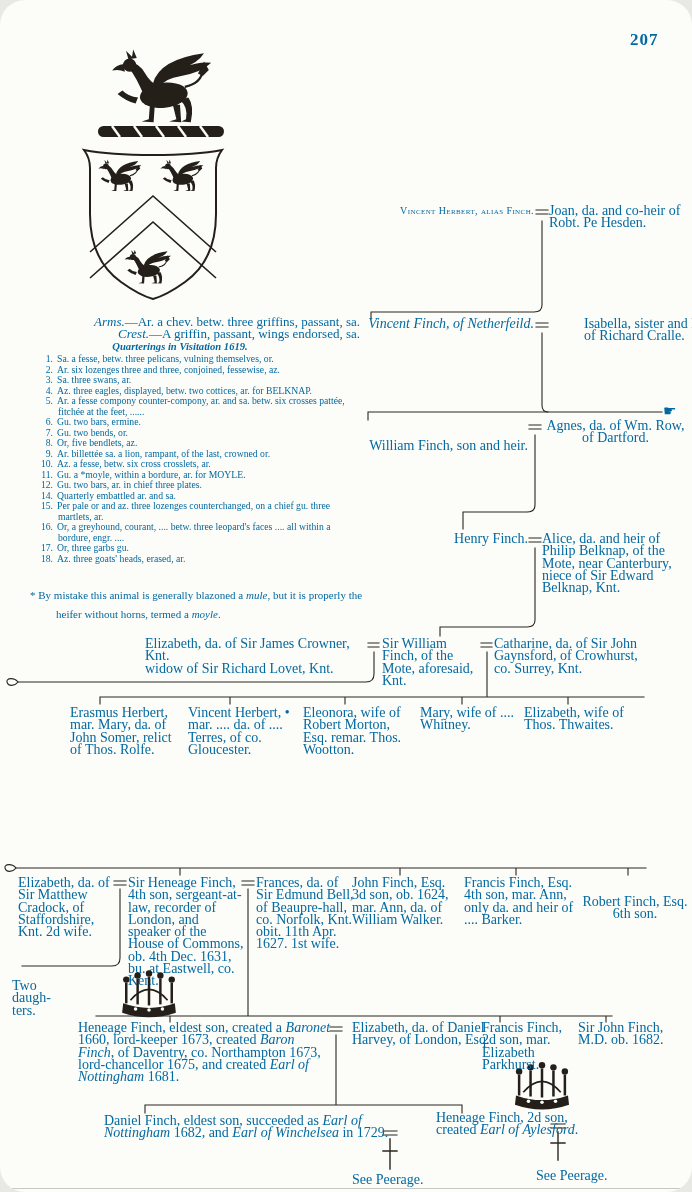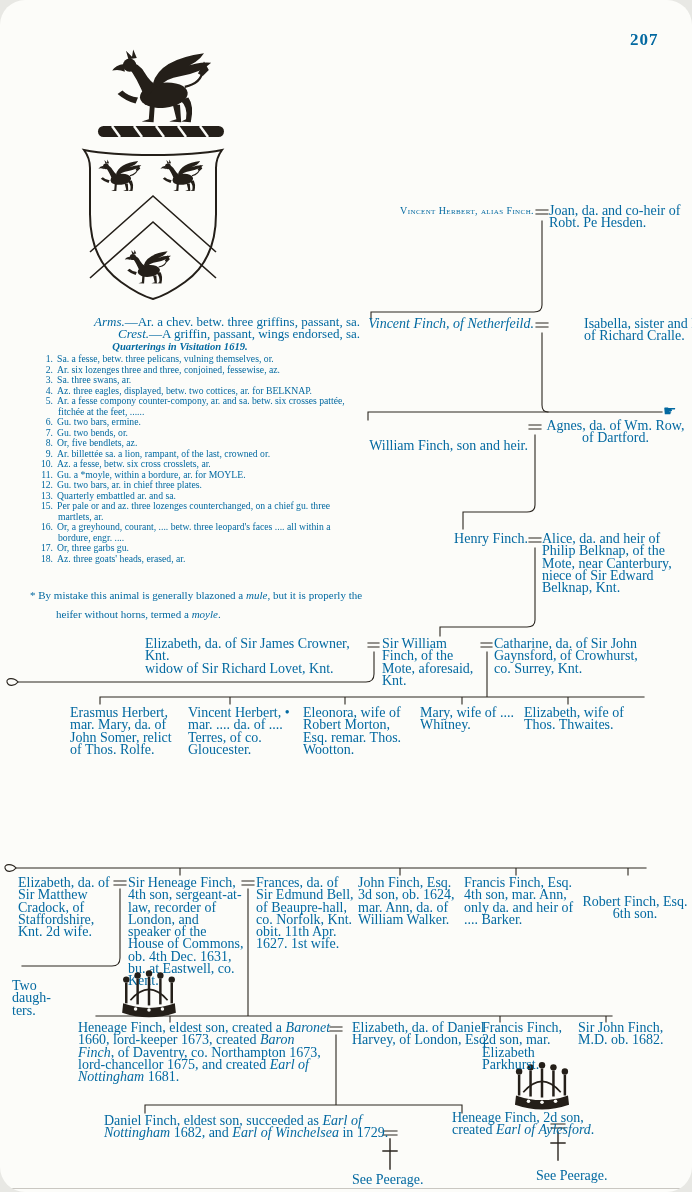--- a/index.html
+++ b/index.html
@@ -102,21 +102,21 @@
     <div class="qitem"><span class="qnum">3.</span><span>Sa. three swans, ar.</span></div>
     <div class="qitem"><span class="qnum">4.</span><span>Az. three eagles, displayed, betw. two cottices, ar. for BELKNAP.</span></div>
     <div class="qitem"><span class="qnum">5.</span><span>Ar. a fesse compony counter-compony, ar. and sa. betw. six crosses pattée, fitchée at the feet, ......</span></div>
     <div class="qitem"><span class="qnum">6.</span><span>Gu. two bars, ermine.</span></div>
     <div class="qitem"><span class="qnum">7.</span><span>Gu. two bends, or.</span></div>
     <div class="qitem"><span class="qnum">8.</span><span>Or, five bendlets, az.</span></div>
     <div class="qitem"><span class="qnum">9.</span><span>Ar. billettée sa. a lion, rampant, of the last, crowned or.</span></div>
     <div class="qitem"><span class="qnum">10.</span><span>Az. a fesse, betw. six cross crosslets, ar.</span></div>
     <div class="qitem"><span class="qnum">11.</span><span>Gu. a *moyle, within a bordure, ar. for MOYLE.</span></div>
     <div class="qitem"><span class="qnum">12.</span><span>Gu. two bars, ar. in chief three plates.</span></div>
-    <div class="qitem"><span class="qnum">13.</span><span>Quarterly embattled ar. and sa.</span></div>
+    <div class="qitem"><span class="qnum">14.</span><span>Quarterly embattled ar. and sa.</span></div>
     <div class="qitem"><span class="qnum">15.</span><span>Per pale or and az. three lozenges counterchanged, on a chief gu. three martlets, ar.</span></div>
     <div class="qitem"><span class="qnum">16.</span><span>Or, a greyhound, courant, .... betw. three leopard's faces .... all within a bordure, engr. ....</span></div>
     <div class="qitem"><span class="qnum">17.</span><span>Or, three garbs gu.</span></div>
     <div class="qitem"><span class="qnum">18.</span><span>Az. three goats' heads, erased, ar.</span></div>
   </div>
 
   <div class="abs qfoot" style="left:30px;top:586px;width:330px;"><span>* By mistake this animal is generally blazoned a </span><span class="it">mule</span><span>, but it is properly the heifer without horns, termed a </span><span class="it">moyle</span><span>.</span></div>
 
   <svg class="abs" style="left:0;top:0;" width="692" height="1192" viewBox="0 0 692 1192">
     <g fill="none" stroke="#2b2620" stroke-width="1.1" stroke-linecap="square">
@@ -176,37 +176,37 @@
 
   <div class="abs t nj" style="left:70px;top:707px;width:106px;">Erasmus Herbert, mar. Mary, da. of John Somer, relict of Thos. Rolfe.</div>
   <div class="abs t nj" style="left:188px;top:707px;width:112px;">Vincent Herbert, • mar. .... da. of .... Terres, of co. Gloucester.</div>
   <div class="abs t nj" style="left:303px;top:707px;width:110px;">Eleonora, wife of Robert Morton, Esq. remar. Thos. Wootton.</div>
   <div class="abs t nj" style="left:420px;top:707px;width:100px;">Mary, wife of .... Whitney.</div>
   <div class="abs t nj" style="left:524px;top:707px;width:110px;">Elizabeth, wife of Thos. Thwaites.</div>
 
   <div class="abs t nj" style="left:18px;top:877px;width:100px;">Elizabeth, da. of Sir Matthew Cradock, of Staffordshire, Knt. 2d wife.</div>
   <div class="abs t nj" style="left:128px;top:877px;width:116px;">Sir Heneage Finch, 4th son, sergeant-at-law, recorder of London, and speaker of the House of Commons, ob. 4th Dec. 1631, bu. at Eastwell, co. Kent.</div>
   <div class="abs t nj" style="left:256px;top:877px;width:100px;">Frances, da. of Sir Edmund Bell, of Beaupre-hall, co. Norfolk, Knt. obit. 11th Apr. 1627. 1st wife.</div>
-  <div class="abs t nj" style="left:352px;top:877px;width:108px;margin-left:6px;">John Finch, Esq. 3d son, ob. 1624, mar. Ann, da. of William Walker.</div>
+  <div class="abs t nj" style="left:352px;top:877px;width:108px;">John Finch, Esq. 3d son, ob. 1624, mar. Ann, da. of William Walker.</div>
   <div class="abs t nj" style="left:464px;top:877px;width:116px;">Francis Finch, Esq. 4th son, mar. Ann, only da. and heir of .... Barker.</div>
   <div class="abs t ctr" style="left:582px;top:877px;width:106px;">Robert Finch, Esq. 6th son.</div>
 
   <div class="abs t nj" style="left:12px;top:980px;width:48px;"><span>Two</span><br><span>daugh-</span><br><span>ters.</span></div>
 
   <svg class="abs" style="left:118px;top:966px;" width="62" height="52" viewBox="0 0 60 50">
       <use href="#coronet"></use>
     </svg>
   <svg class="abs" style="left:510px;top:1058px;" width="64" height="52" viewBox="0 0 60 50">
       <use href="#coronet"></use>
     </svg>
 
   <div class="abs t nj" style="left:78px;top:1022px;width:254px;"><span>Heneage Finch, eldest son, created a </span><span class="it">Baronet</span><span> 1660, lord-keeper 1673, created </span><span class="it">Baron Finch</span><span>, of Daventry, co. Northampton 1673, lord-chancellor 1675, and created </span><span class="it">Earl of Nottingham</span><span> 1681.</span></div>
   <div class="abs t nj" style="left:344px;top:1022px;width:140px;margin-left:8px;">Elizabeth, da. of Daniel Harvey, of London, Esq.</div>
   <div class="abs t nj" style="left:482px;top:1022px;width:92px;">Francis Finch, 2d son, mar. Elizabeth Parkhurst.</div>
   <div class="abs t nj" style="left:578px;top:1022px;width:112px;">Sir John Finch, M.D. ob. 1682.</div>
 
   <div class="abs t nj" style="left:104px;top:1115px;width:286px;"><span>Daniel Finch, eldest son, succeeded as </span><span class="it">Earl of Nottingham</span><span> 1682, and </span><span class="it">Earl of Winchelsea</span><span> in 1729.</span></div>
-  <div class="abs t nj" style="left:452px;top:1112px;width:172px;"><span>Heneage Finch, 2d son, created </span><span class="it">Earl of Aylesford</span><span>.</span></div>
+  <div class="abs t nj" style="left:436px;top:1112px;width:172px;"><span>Heneage Finch, 2d son, created </span><span class="it">Earl of Aylesford</span><span>.</span></div>
 
   <div class="abs t nj" style="left:352px;top:1174px;width:80px;white-space:nowrap;">See Peerage.</div>
   <div class="abs t nj" style="left:536px;top:1170px;width:80px;white-space:nowrap;">See Peerage.</div>
 
 </div>
 
 </body></html>

